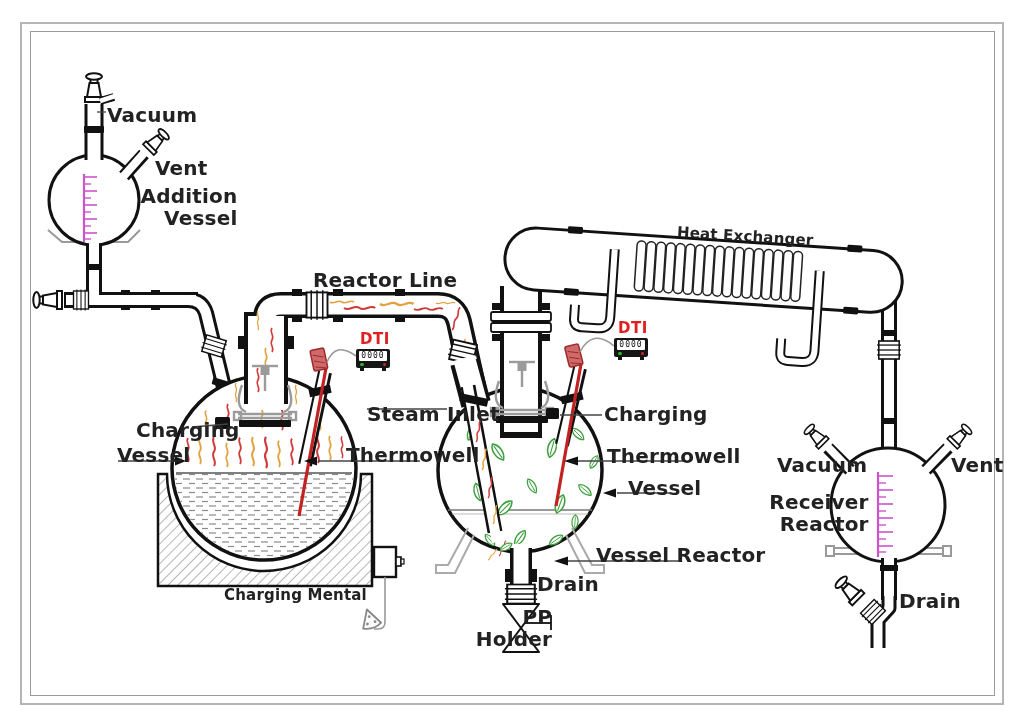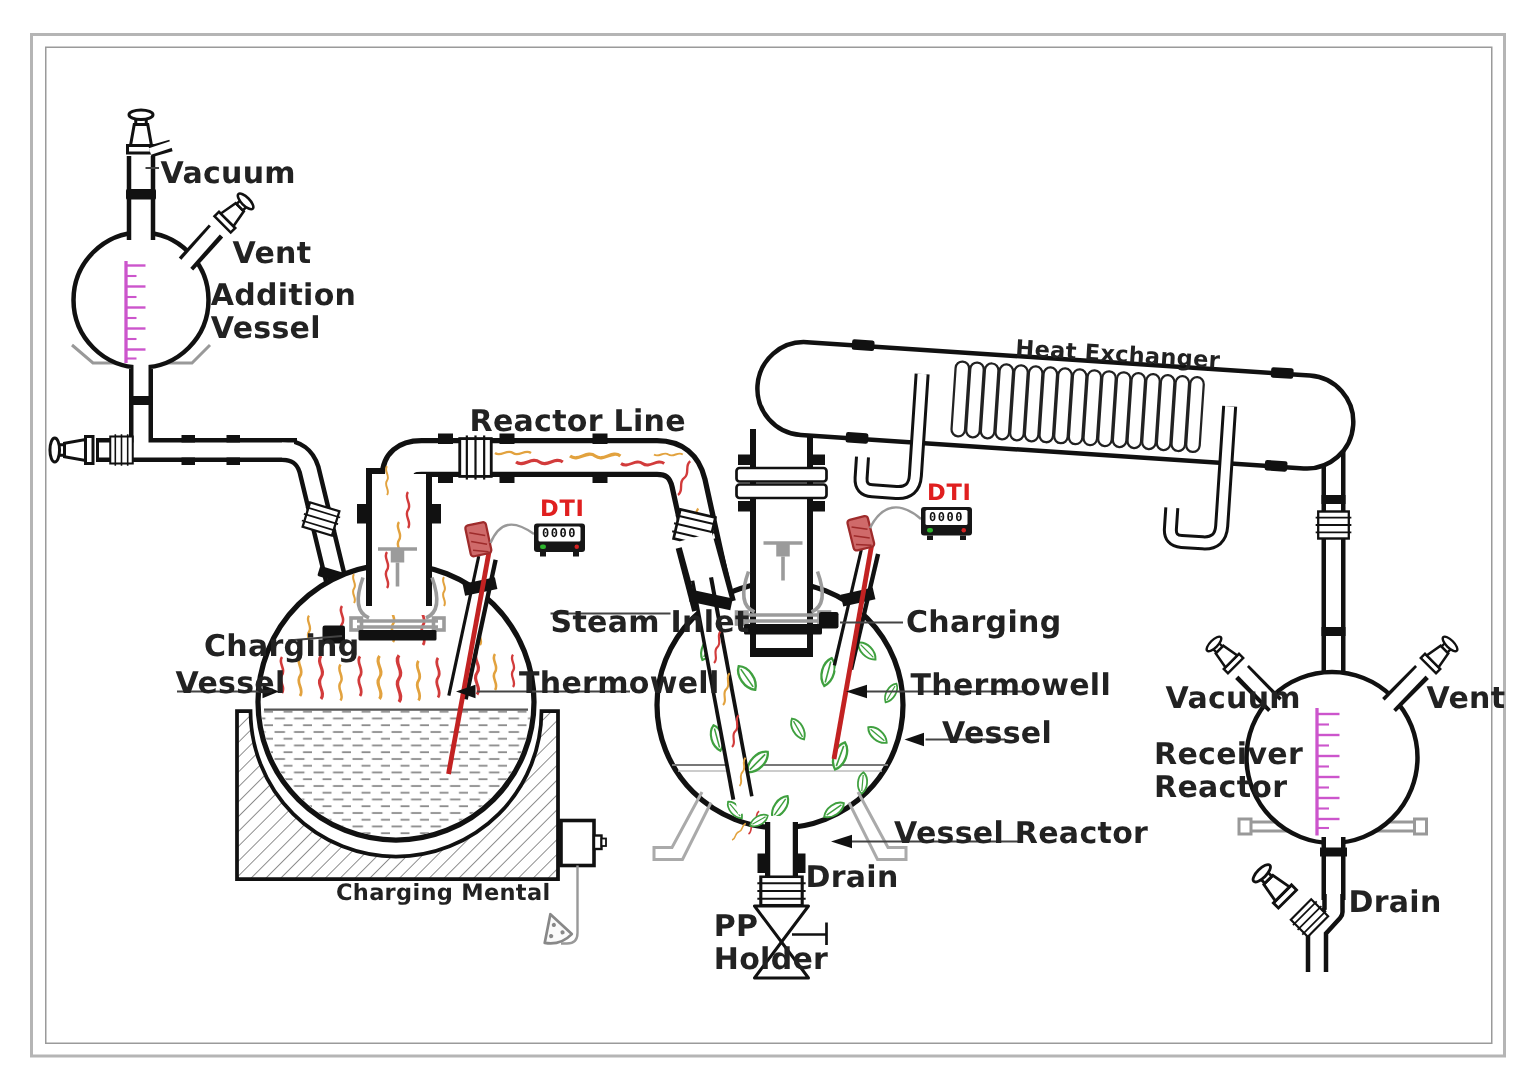--- a/index.html
+++ b/index.html
@@ -2,27 +2,27 @@
 <html><head>
 <meta charset="utf-8">
 <style>
   html,body{margin:0;padding:0;}
   body{width:1024px;height:726px;position:relative;background:#fff;font-family:"DejaVu Sans",sans-serif;overflow:hidden;}
   .frame-outer{position:absolute;left:20px;top:22px;right:20px;bottom:21px;border:2px solid #b5b5b5;}
   .frame-inner{position:absolute;left:30px;top:31px;right:29px;bottom:30px;border:1px solid #9a9a9a;}
   svg{position:absolute;left:0;top:0;}
   .lbl{position:absolute;font-size:20px;font-weight:600;color:#222;letter-spacing:.2px;white-space:nowrap;line-height:1.1;}
   .lbl.big{font-size:15px;}
-  .lbl.pre{white-space:pre-line;text-align:left;transform:translateX(-50%);padding-left:30px;}
+  .lbl.pre{white-space:pre-line;text-align:right;transform:translateX(-50%);padding-left:30px;}
   .lbl.red{color:#e01f1f;font-weight:700;font-size:15px;letter-spacing:.5px;}
   .lbl.rot{transform:rotate(3.5deg);transform-origin:left center;}
   .dti-box{position:absolute;width:34px;background:#161616;border-radius:2px;padding:2px 3px 7px 3px;box-sizing:border-box;}
   .dti-box::before,.dti-box::after{content:"";position:absolute;bottom:-3px;width:4px;height:3px;background:#161616;}
   .dti-box::before{left:4px;} .dti-box::after{right:4px;}
-  .dti-screen{height:10px;background:#fff;border-radius:1px;font-family:"DejaVu Sans Mono",monospace;font-size:8px;line-height:10px;letter-spacing:1px;text-align:center;color:#111;font-weight:700;}
+  .dti-screen{height:10px;background:#fff;border-radius:1px;font-family:"DejaVu Sans Mono",monospace;font-size:8px;line-height:10px;letter-spacing:1px;text-align:center;color:#111;font-weight:400;}
   .led{position:absolute;bottom:2px;width:3.5px;height:3.5px;border-radius:50%;}
   .led.g{left:4px;background:#2db52d;} .led.r{right:4px;background:#d42222;}
 </style>
 </head>
 <body>
 
 <div class="frame-outer"></div>
 <div class="frame-inner"></div>
 
 <svg width="1024" height="726" viewBox="0 0 1024 726">

